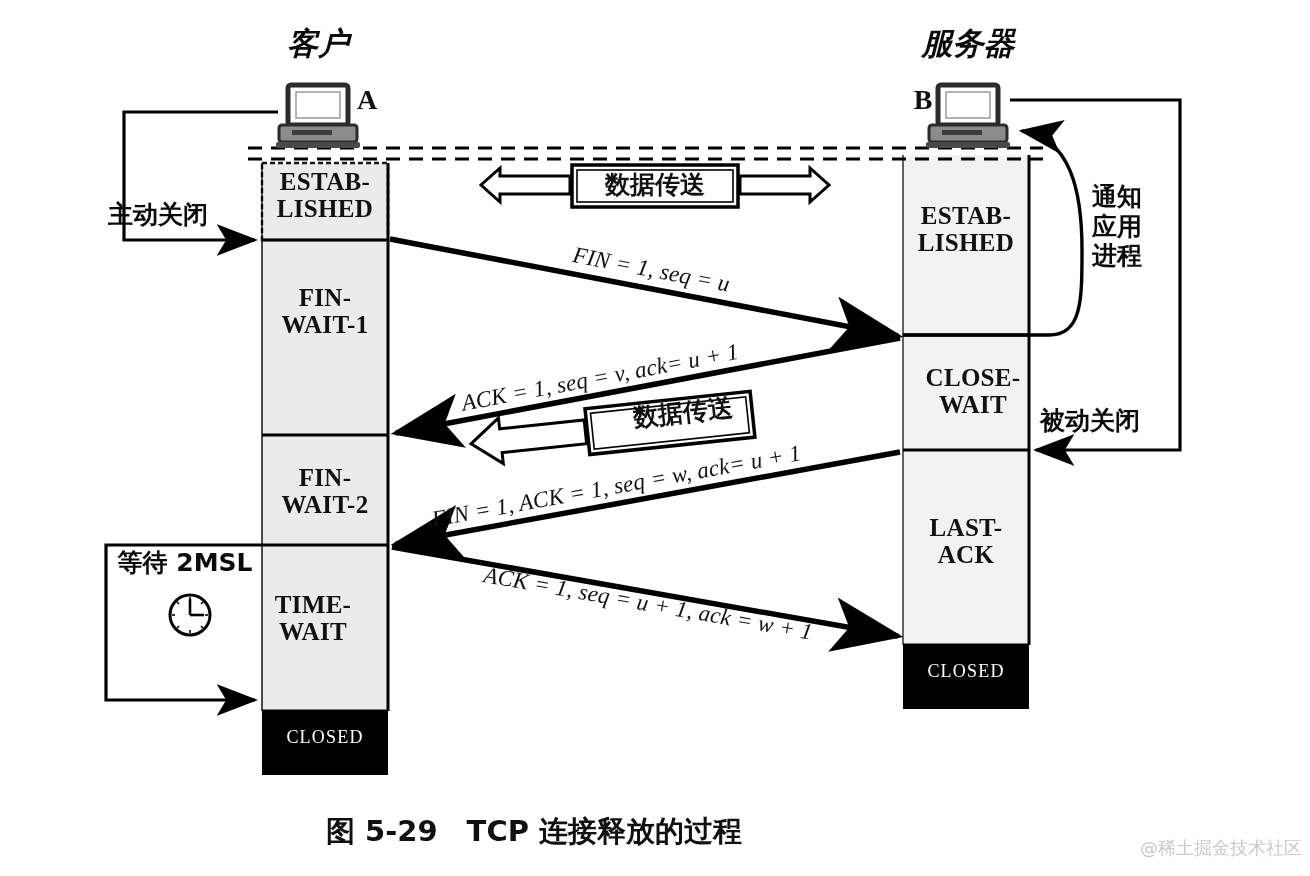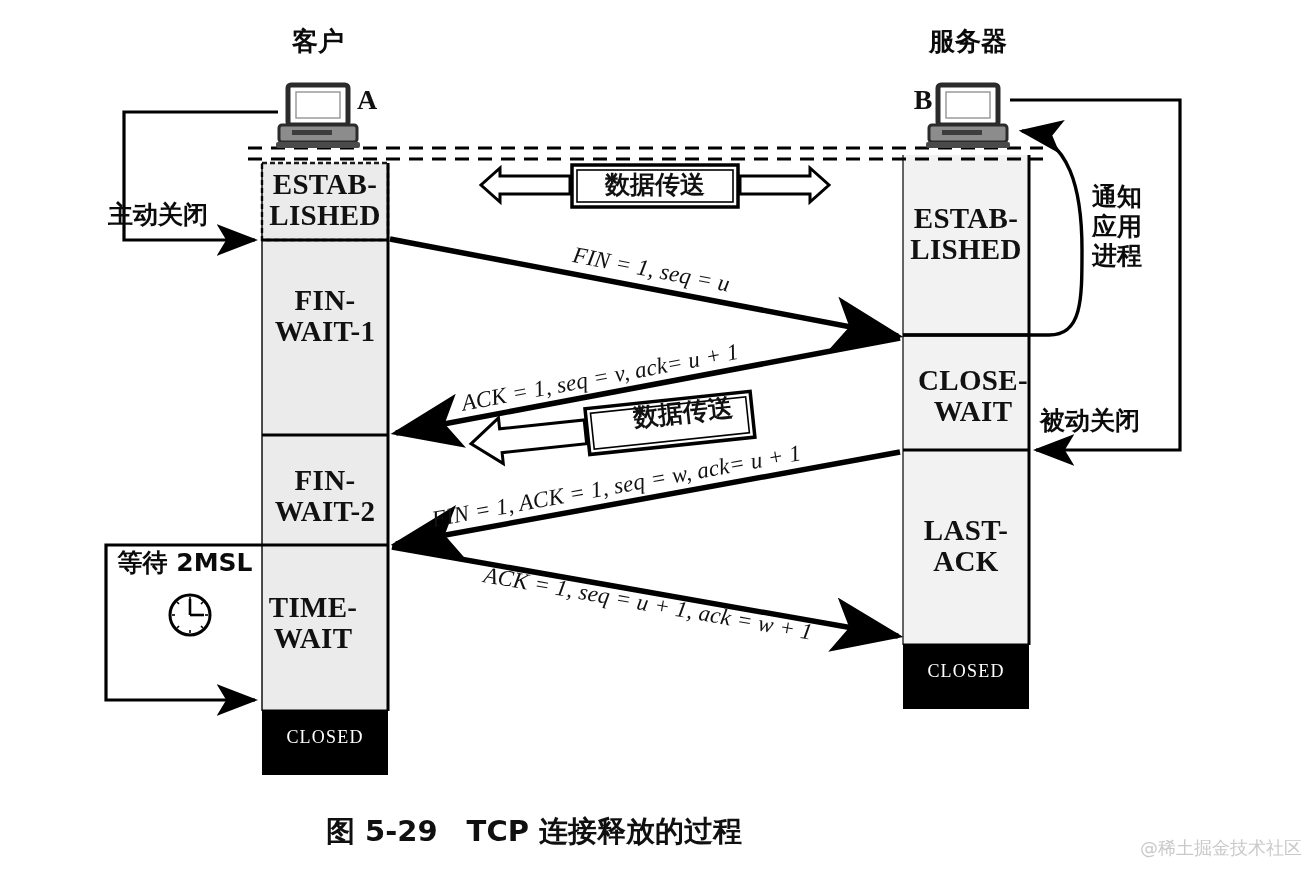--- a/index.html
+++ b/index.html
@@ -26,43 +26,44 @@
   .lbl {
     position: absolute;
     white-space: pre;
     line-height: 1.02;
     text-align: center;
     color: #111111;
   }
   .state-lbl {
     font-family: "Liberation Serif", "DejaVu Serif", serif;
     font-weight: bold;
-    font-size: 29px;
+    font-size: 25px;
     letter-spacing: 0.3px;
     line-height: 1.06;
   }
   .closed-lbl {
     font-family: "Liberation Serif", "DejaVu Serif", serif;
     font-weight: normal;
     font-size: 18px;
     color: #ffffff;
     letter-spacing: 1.2px;
   }
   .cn {
     font-family: "DejaVu Sans", "Liberation Sans", sans-serif;
     font-weight: bold;
     font-size: 25px;
     line-height: 1.18;
     color: #0b0b0b;
   }
   .cn-head {
     font-family: "DejaVu Sans", "Liberation Sans", sans-serif;
     font-weight: bold;
-    font-size: 26px;
+    font-size: 31px;
     color: #0b0b0b;
+    font-style: italic;
   }
   .host-id {
     font-family: "Liberation Serif", "DejaVu Serif", serif;
     font-weight: bold;
     font-size: 28px;
   }
   .msg {
     font-family: "Liberation Serif", "DejaVu Serif", serif;
     font-style: italic;
     font-size: 23px;

